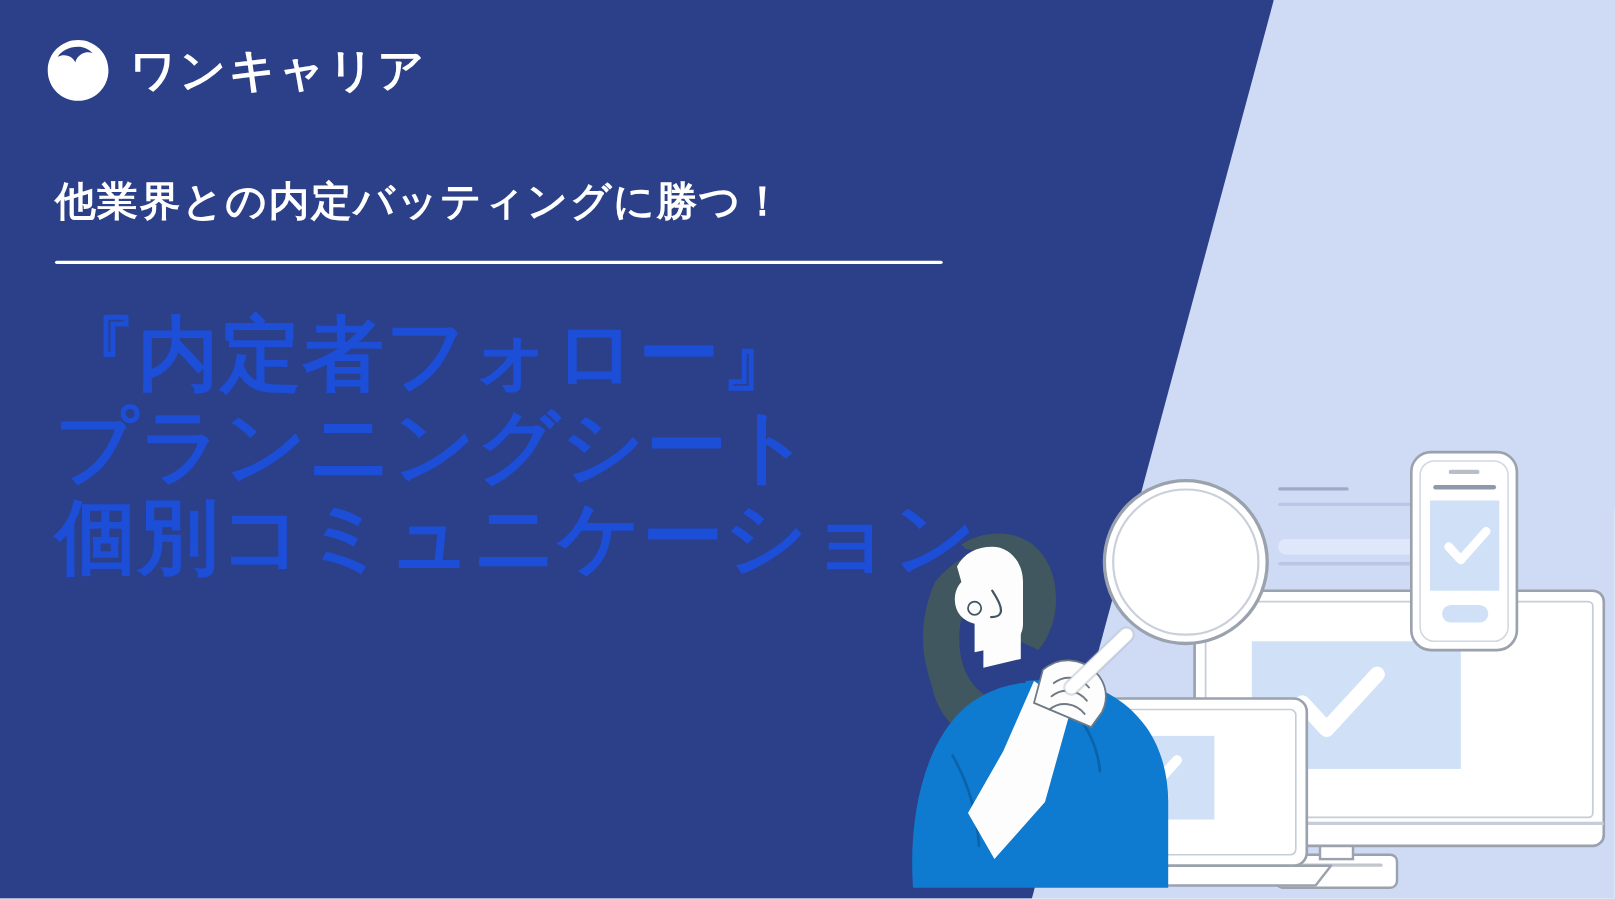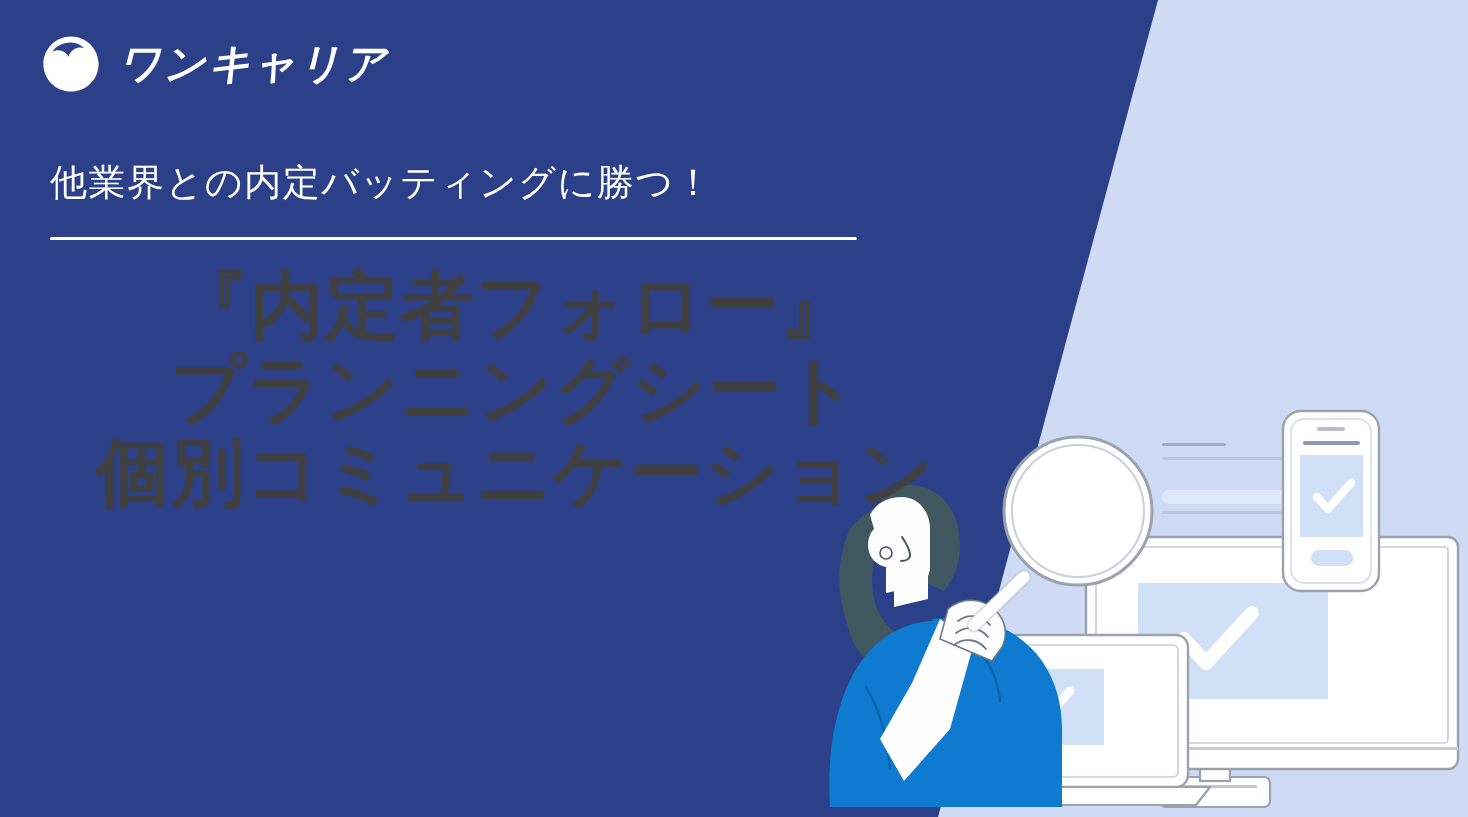--- a/index.html
+++ b/index.html
@@ -35,48 +35,46 @@
     z-index:6;
   }
   .logo-mark { width:62px; height:62px; flex:0 0 auto; display:block; }
   .logo-text {
     color:#ffffff;
     font-size:42px;
     font-weight:700;
     letter-spacing:2px;
     line-height:1;
     white-space:nowrap;
-    font-style:italic;
   }
 
   
   .copy { position:absolute; left:50px; top:160px; z-index:6; width:930px; }
 
   .eyebrow {
     color:#ffffff;
     font-size:37px;
-    font-weight:400;
+    font-weight:700;
     letter-spacing:1.5px;
     line-height:1.25;
     white-space:nowrap;
   }
   .rule {
     width:807px; height:3px;
     background:#ffffff;
     margin-top:31px;
     border-radius:2px;
   }
   .title {
-    margin-top:24px;
-    color:#404040;
+    margin-top:40px;
+    color:#1d4ed8;
     font-size:74px;
     font-weight:700;
     line-height:1.13;
     letter-spacing:1px;
-    text-align:center;
   }
   .title-line { white-space:nowrap; display:block; }
 
   
   .illustration {
     position:absolute;
     right:0; bottom:0;
     width:640px; height:430px;
     z-index:5;
     pointer-events:none;

